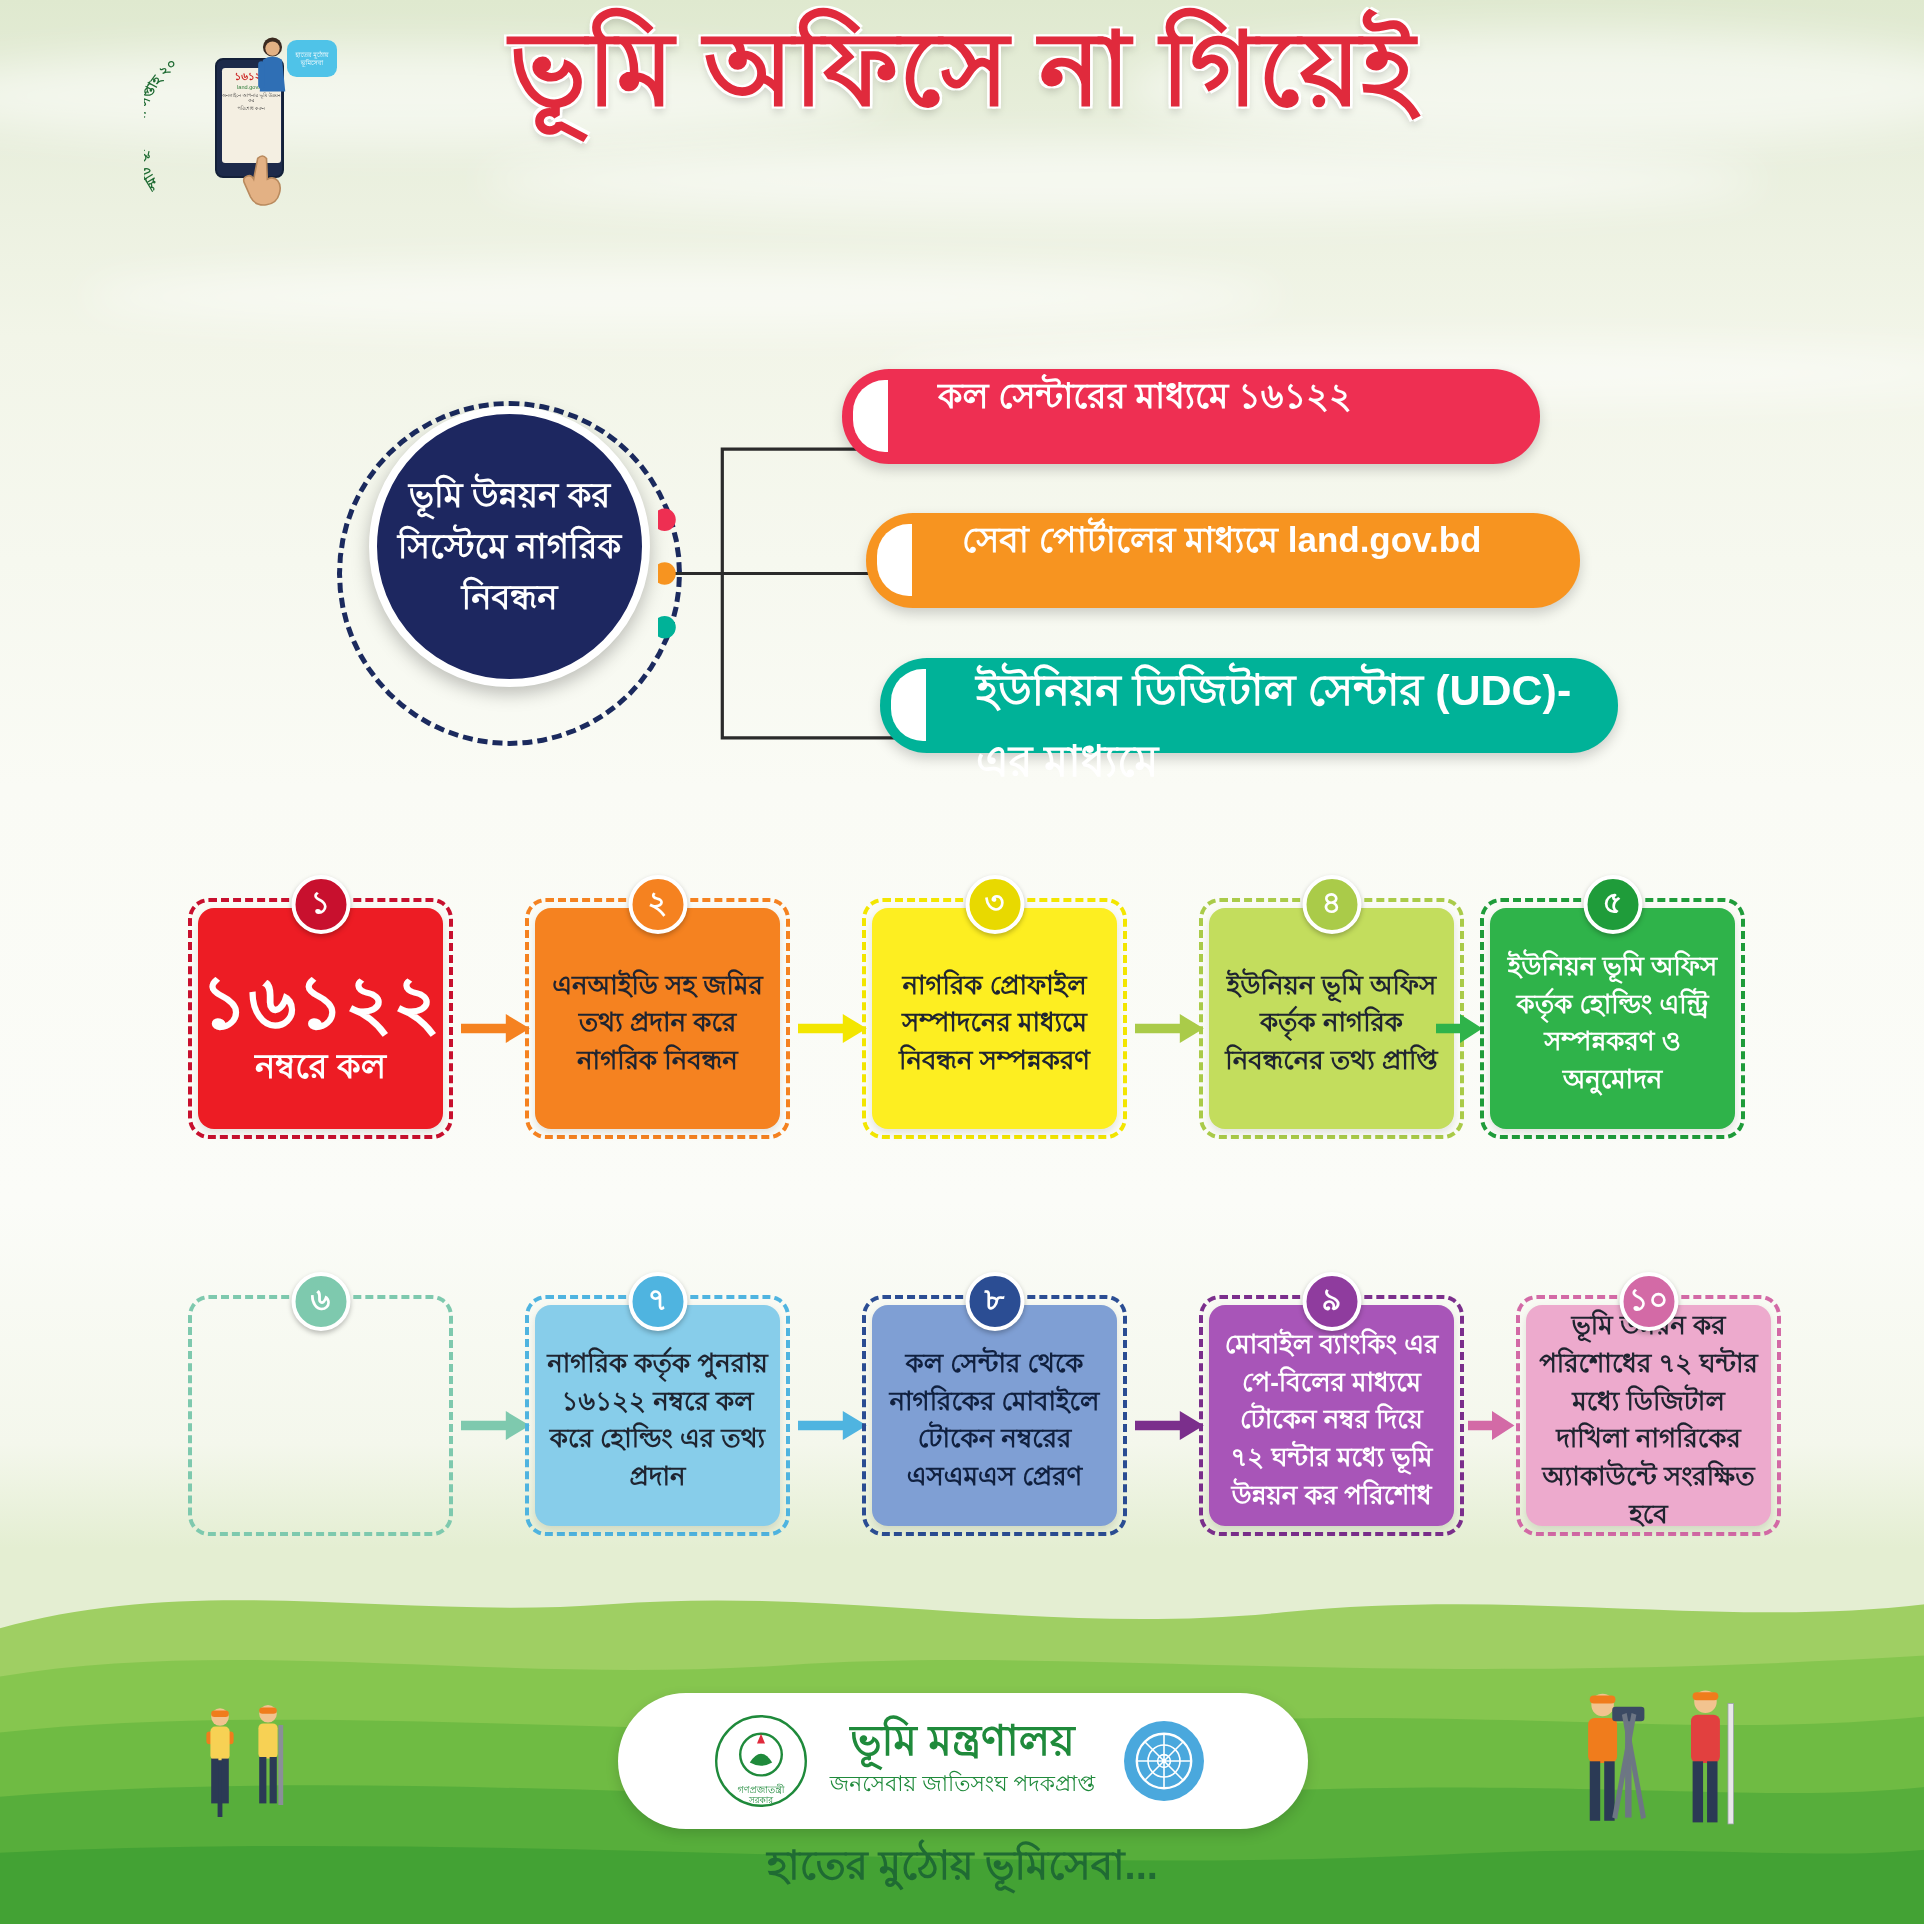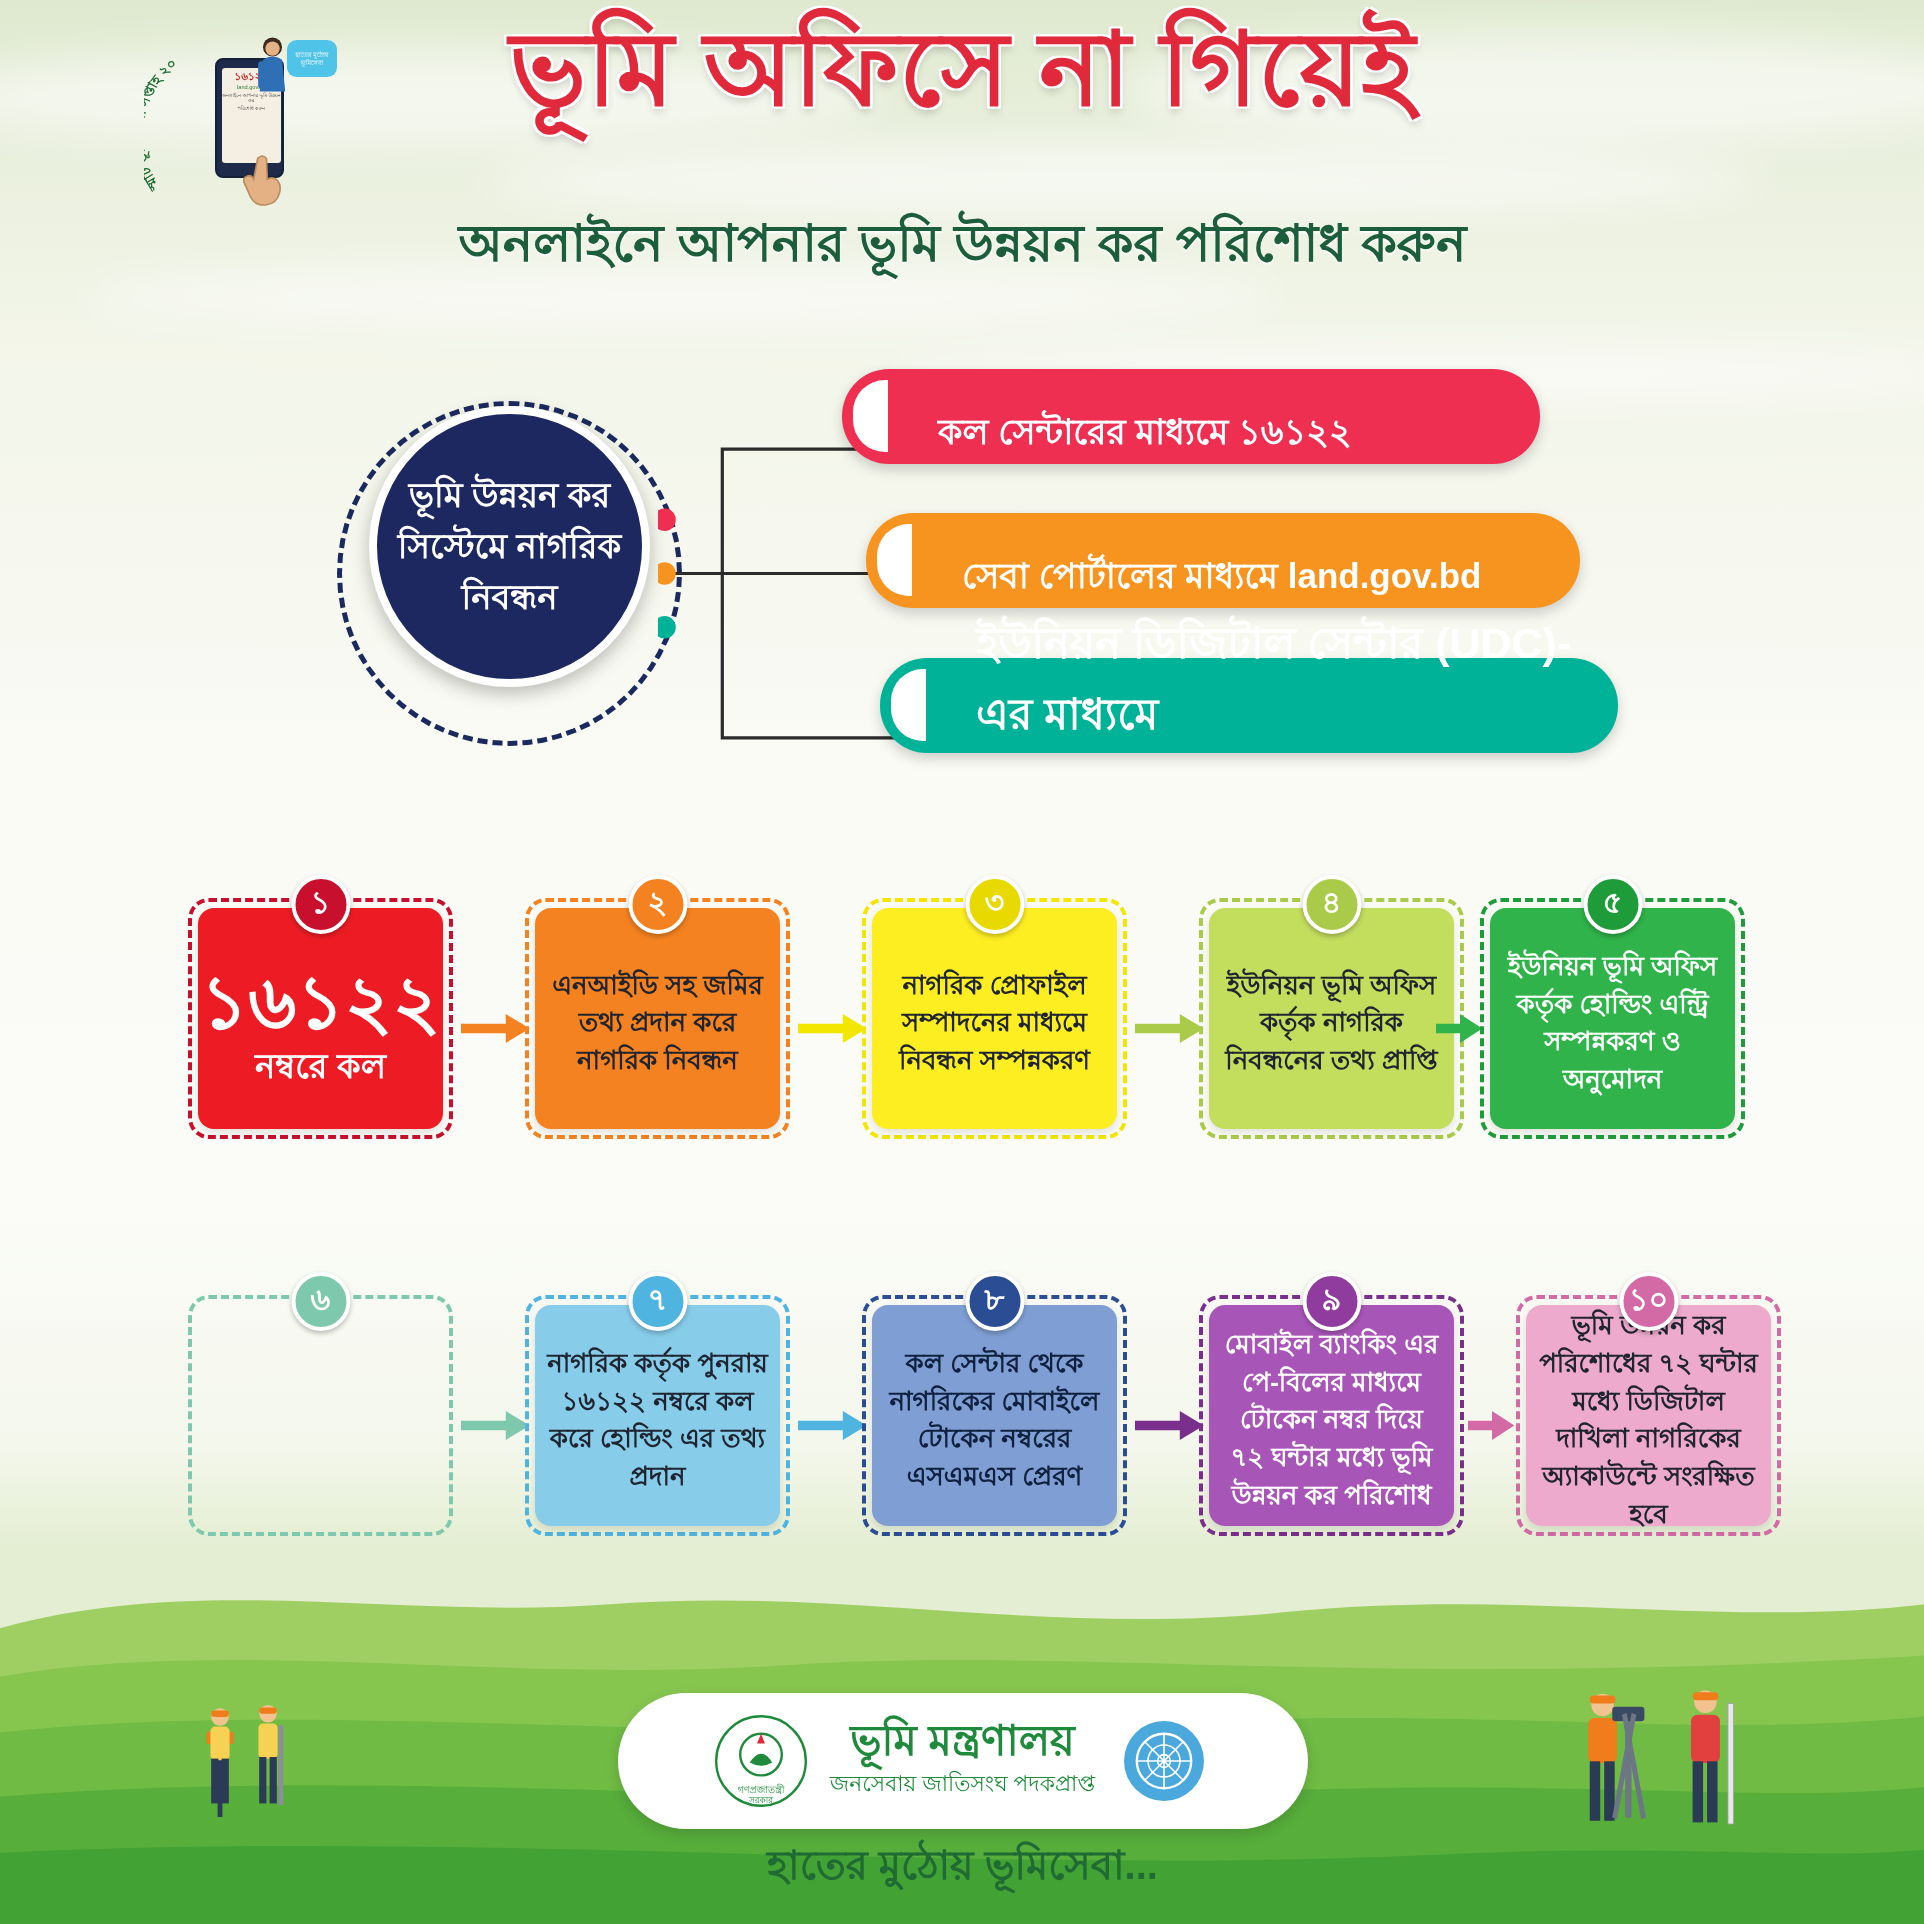--- a/index.html
+++ b/index.html
@@ -99,21 +99,21 @@
     border: 8px solid #ffffff;
     box-shadow: 0 6.4px 17.6px rgba(0,0,0,0.25);
     display: flex; align-items: center; justify-content: center;
     color: #fff; font-size: 34px; font-weight: bold; text-align: center; line-height: 1.5;
     padding: 0 19px;
   }
   .connector { position: absolute; left: 658px; top: 32px; width: 265px; height: 345px; }
 
   .pill {
     position: absolute; height: 95px; border-radius: 47px;
-    display: flex; align-items: flex-end;
+    display: flex; align-items: flex-start;
     color: #fff; font-size: 35px; font-weight: bold;
     box-shadow: 0 5.6px 13px rgba(0,0,0,0.18);
     padding-left: 96px; padding-right: 32px;
   }
   .pill::before {
     content: ""; position: absolute; left: 11.2px; top: 11.2px;
     width: 35px; height: 72px; border-radius: 32px 0 0 32px; background: #ffffff;
   }
   .pill-1 { left: 842px; top: 0px;   width: 698px; background: #ee2f52; }
   .pill-2 { left: 866px; top: 144px; width: 714px; background: #f79420; }
@@ -213,21 +213,20 @@
       <path d="M20 32 q12 -8 24 0 l4 40 h-32 z" fill="#2f6fb5"></path>
       <rect x="14" y="34" width="8" height="34" rx="4" fill="#2f6fb5"></rect>
     </svg>
     <div class="bubble">হাতের মুঠোয় ভূমিসেবা</div>
     <svg class="hand" viewBox="0 0 56 70">
       <path d="M22 8 q6 -6 11 0 l1 26 q8 -4 13 2 q5 6 2 16 q-3 12 -16 14 q-14 2 -20 -10 l-8 -18 q-2 -6 4 -8 q5 -2 8 4 z" fill="#e3b184" stroke="#b98a5e" stroke-width="2"></path>
     </svg>
   </div>
 
   <h1 class="title">ভূমি অফিসে না গিয়েই</h1>
-  <h2 class="subtitle">অনলাইনে আপনার ভূমি উন্নয়ন কর পরিশোধ করুন</h2>
 
   <div class="cluster">
     <div class="circle-wrap">
       <div class="circle-inner">ভূমি উন্নয়ন কর সিস্টেমে নাগরিক নিবন্ধন</div>
     </div>
 
     <svg class="connector" viewBox="0 0 330 430">
       <path d="M6 215 H80 V60 H330" stroke="#2b2b2b" stroke-width="4" fill="none"></path>
       <path d="M80 215 H330" stroke="#2b2b2b" stroke-width="4" fill="none"></path>
       <path d="M80 215 V420 H330" stroke="#2b2b2b" stroke-width="4" fill="none"></path>

